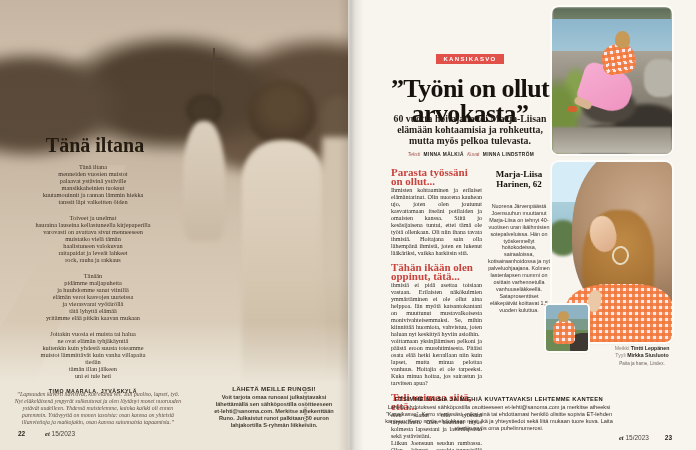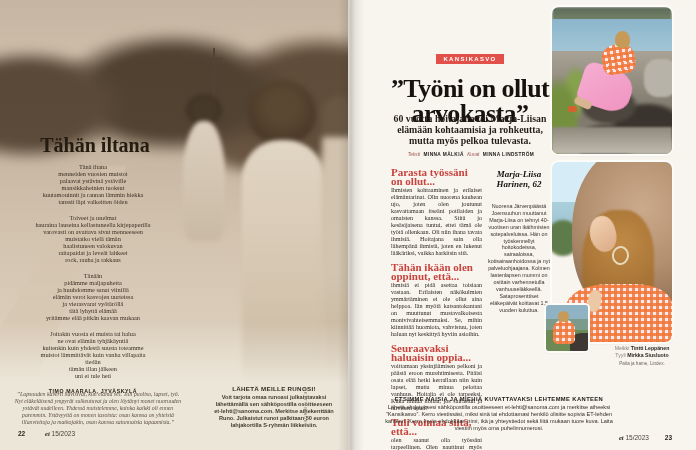--- a/index.html
+++ b/index.html
@@ -69,21 +69,21 @@
   #standfirst{position:absolute;left:4px;top:110px;width:236px;text-align:center;font-weight:bold;
     font-size:9.8px;line-height:10.8px;color:#251f18;}
   #byline{position:absolute;left:4px;top:148px;width:236px;text-align:center;font-size:4.8px;color:#1d1813;}
   .byline-label{color:#a2534a;font-style:italic;margin:0 2px;}
   .byline-name{font-weight:bold;letter-spacing:.4px;}
   #col1{position:absolute;left:43px;top:164px;width:91px;text-align:justify;}
   .sec-heading{font-weight:bold;font-size:11px;line-height:8.5px;color:#c9423c;margin:6px 0 2px;text-align:left;}
   .sec-heading:first-child{margin-top:0;}
   .sec-body{font-size:6.1px;line-height:7px;color:#2c261f;}
   #bio{position:absolute;left:139px;top:166px;width:64px;text-align:center;}
-  #bio-name{font-weight:bold;font-size:9px;line-height:9.5px;color:#17120d;margin-bottom:14px;font-style:italic;}
+  #bio-name{font-weight:bold;font-size:9px;line-height:9.5px;color:#17120d;margin-bottom:14px;}
   #bio-body{font-family:"Liberation Sans",sans-serif;font-size:5.4px;line-height:6.9px;color:#3a342c;}
   #cta{position:absolute;left:30px;top:392px;width:242px;text-align:center;font-family:"Liberation Sans",sans-serif;}
   #cta-heading{font-weight:bold;font-size:5.8px;letter-spacing:.4px;color:#1d1812;margin-bottom:2px;}
   #cta-body{font-size:5.6px;line-height:7px;color:#352e26;}
   #footer-right{position:absolute;right:24px;top:430px;}
   #footer-right .pagenum{margin-left:14px;}
 
   
   .photo{overflow:hidden;box-shadow:0 0 0 2px #fdfcf9,0 1px 3px rgba(0,0,0,.15);}
   #photo-top{position:absolute;left:204px;top:3px;width:120px;height:147px;border-radius:7px;}
@@ -154,21 +154,21 @@
       <div class="abs" id="lp-pole-arm"></div>
       <div class="abs" id="lp-fig1-hair"></div>
       <div class="abs" id="lp-fig1-body"></div>
       <div class="abs" id="lp-fig2-hair"></div>
       <div class="abs" id="lp-fig2-body"></div>
       <div class="abs" id="lp-fig3"></div>
       <div class="abs" id="lp-tint"></div>
       <div class="abs" id="lp-fade"></div>
     </div>
 
-    <div id="poem-title">Tähän iltana</div>
+    <div id="poem-title">Tänä iltana</div>
 
     <div id="poem">
       <p class="stanza">Tänä iltana
 menneiden vuosien muistot
 palaavat ystävinä ystäville
 mansikkaheinien tuoksut
 kuutamouinnit ja rannan lämmin hiekka
 tanssit läpi valkeitten öiden</p>
       <p class="stanza">Toiveet ja unelmat
 hauraina lauseina kellastuneella kirjepaperilla
@@ -224,23 +224,22 @@
     <div id="byline" class="sans">
       <span class="byline-label">Teksti</span>
       <span class="byline-name">MINNA MÄLKIÄ</span>
       <span class="byline-label">Kuvat</span>
       <span class="byline-name">MINNA LINDSTRÖM</span>
     </div>
 
     <div id="col1">
       <div class="sec-heading">Parasta työssäni on ollut...</div>
       <div class="sec-body pre">Ihmisten kohtaaminen ja erilaiset elämäntarinat. Olin nuorena kauhean ujo, joten olen joutunut kasvattamaan itseäni potilaiden ja omaisten kanssa. Siitä jo kesäsijaisena tuntui, ettei tämä ole työtä ollenkaan. Oli niin ihana tavata ihmisiä. Hoitajana sain olla lähempänä ihmistä, joten en lukenut lääkäriksi, vaikka harkitsin sitä.</div>
-      <div class="sec-heading">Tähän ikään olen oppinut, että...</div>
+      <div class="sec-heading">Tähän ikään olen oppinut, tätä...</div>
       <div class="sec-body pre">ihmisiä ei pidä asettaa toisiaan vastaan. Erilaisten näkökulmien ymmärtäminen ei ole ollut aina helppoa. Iän myötä katsantokantani on muuttunut mustavalkoisesta monivivahteisemmaksi. Se, mihin kiinnittää huomiota, vahvistuu, joten haluan nyt keskittyä hyviin asioihin.</div>
-      <div class="sec-heading">Seuraavaksi haluaisin oppia...</div>
       <div class="sec-body pre">voittamaan yksinjäämisen pelkoni ja päästä eroon murehtimisesta. Pitäisi osata elää hetki kerrallaan niin kuin lapset, mutta minua pelottaa vanhuus. Hoitajia ei ole tarpeeksi. Kuka minua hoitaa, jos sairastun ja tarvitsen apua?</div>
       <div class="sec-heading">Tuli voimaa siitä, että...</div>
       <div class="sec-body pre">olen saanut olla työssäni tarpeellinen. Olen nauttinut myös kolmesta lapsestani ja lastenlapsista sekä ystävistäni.
 Liikun Joensuun seudun rumbassa. Olen käynyt aerobic-tyyppisillä ryhmäliikuntatunneilla kolmekymppisestä saakka. Vähän aikaa sitten toteutin unelmani ja aloitin akvarellimaalauksen. On ihanaa päästä luomaan ja leikkimään väreillä.</div>
     </div>
 
     <div id="bio">
       <div id="bio-name" class="pre">Marja-Liisa
 Harinen, 62</div>
       <div id="bio-body">Nuorena Järvenpäästä Joensuuhun muuttanut Marja-Liisa on tehnyt 40-vuotisen uran ikäihmisten sotepalveluissa. Hän on työskennellyt hoitokodeissa, sairaaloissa, kotisairaanhoidossa ja nyt palveluohjaajana. Kolmen lastenlapsen mummi on osittain varhennetulla vanhuuseläkkeellä. Sataprosenttiset eläkepäivät koittavat 1,5 vuoden kuluttua.</div>

